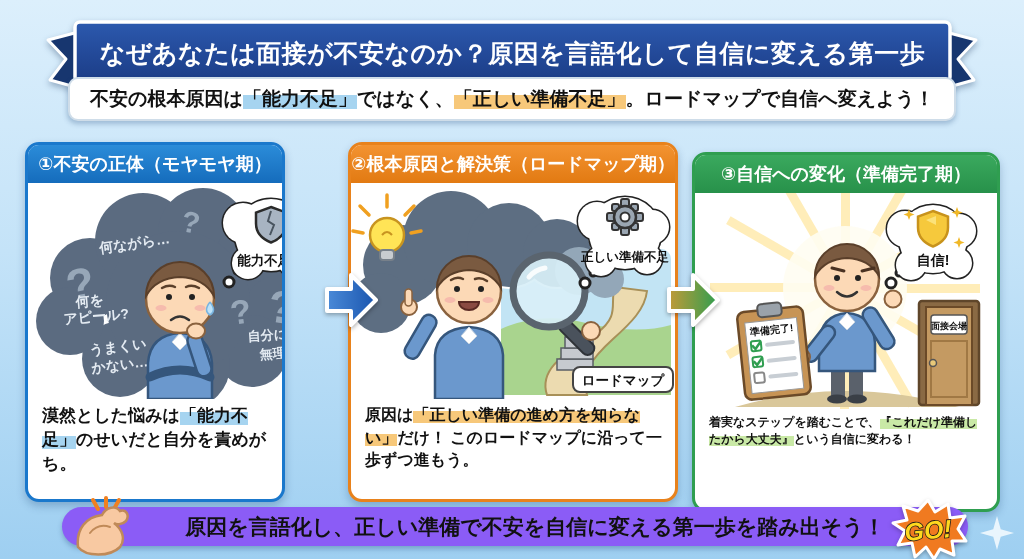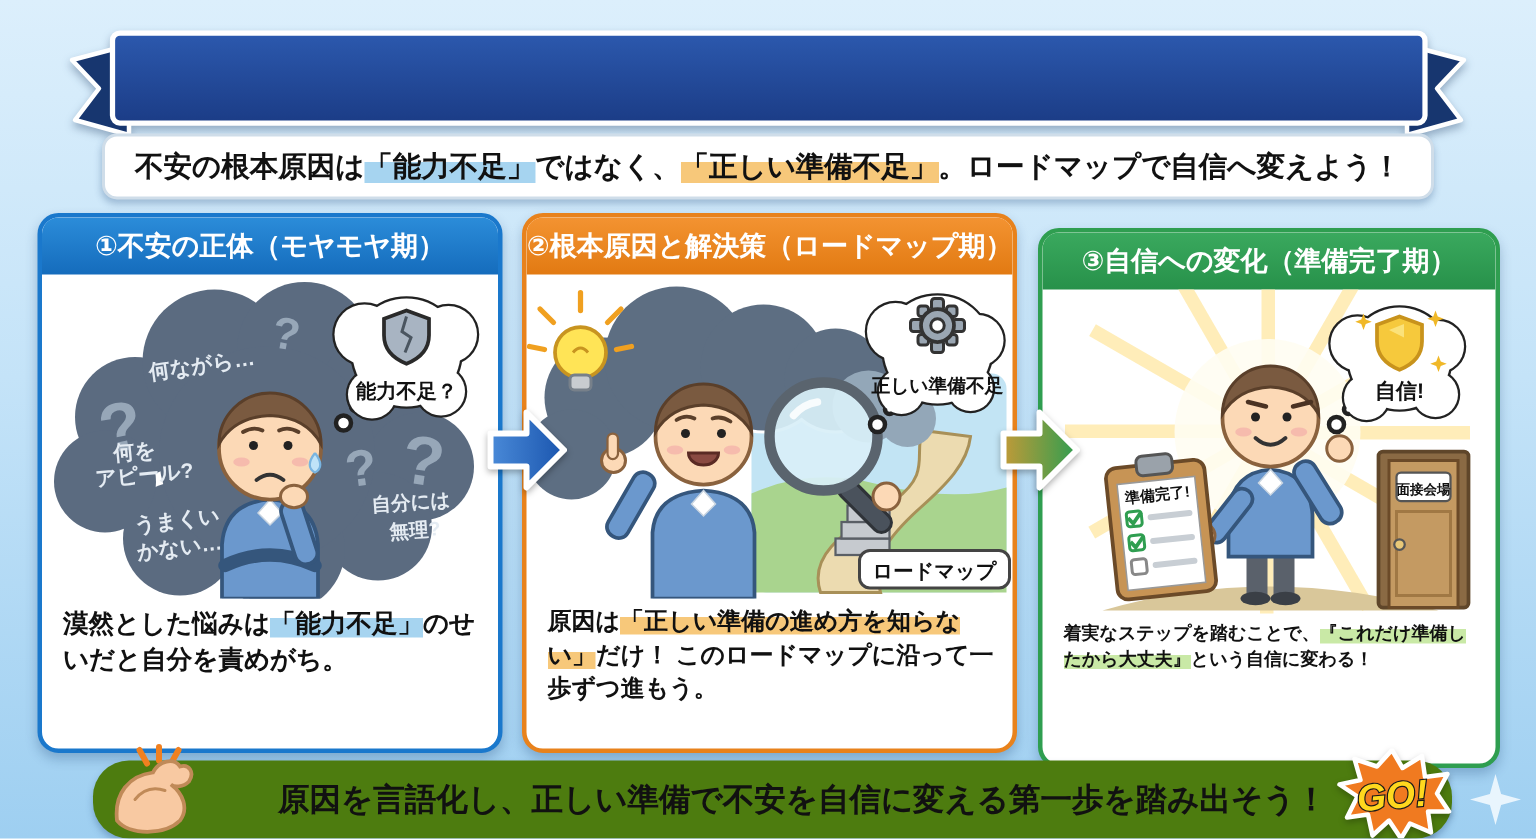--- a/index.html
+++ b/index.html
@@ -14,21 +14,21 @@
   .ribbon-wrap{position:absolute;left:42px;top:12px;width:940px;height:82px;}
   .ribbon-svg{position:absolute;left:0;top:0;filter:drop-shadow(0 3px 3px rgba(20,50,90,.35));}
   .ribbon-text{
     position:absolute;left:33px;top:12px;width:875px;height:58px;
     display:flex;align-items:center;justify-content:center;
     color:#fff;font-size:25px;font-weight:900;letter-spacing:.5px;white-space:nowrap;
   }
 
   
   .subtitle{
-    position:absolute;left:50%;top:89px;transform:translateX(-50%);
+    position:absolute;left:50%;top:77px;transform:translateX(-50%);
     background:#fff;border:2px solid #cfdde9;border-radius:10px;
     padding:7px 20px;white-space:nowrap;
     font-size:19px;font-weight:900;color:#111;
     box-shadow:0 3px 5px rgba(40,80,130,.3);
   }
 
   
   .hl-b{background:linear-gradient(transparent 32%,#a6d4f0 32%);}
   .hl-o{background:linear-gradient(transparent 32%,#f7c87a 32%);}
   .hl-g{background:linear-gradient(transparent 32%,#c9e9a6 32%);}
@@ -39,40 +39,40 @@
     border-radius:14px;border:3px solid;overflow:hidden;
     display:flex;flex-direction:column;
     box-shadow:0 4px 8px rgba(20,60,110,.28);box-sizing:border-box;
   }
   .panel-header{
     height:38px;flex:none;display:flex;align-items:center;justify-content:center;
     color:#fff;font-size:18px;font-weight:900;white-space:nowrap;
   }
   .panel-art{height:216px;flex:none;position:relative;}
   .panel-art svg{display:block;}
-  .panel-caption{flex:1;padding:5px 12px 10px 14px;font-weight:900;color:#111;line-height:1.42;}
-  .p1{left:25px;width:310px;border-color:#1a78cc;}
+  .panel-caption{flex:1;padding:5px 12px 10px 14px;font-weight:900;color:#111;line-height:1.42;font-family:Liberation Serif, serif;}
+  .p1{left:25px;width:260px;border-color:#1a78cc;}
   .p1 .panel-header{background:linear-gradient(180deg,#2b8cd9,#156cbc);}
   .p1 .panel-caption{font-size:17px;}
   .p2{left:348px;width:330px;border-color:#e8821c;align-items:flex-end;}
   .p2 .panel-header{background:linear-gradient(180deg,#f39331,#e27a12);}
   .p2 .panel-caption{font-size:16px;}
   .p3{left:692px;width:308px;border-color:#2f9e50;margin-top:10px;}
   .p3 .panel-header{background:linear-gradient(180deg,#3aa95e,#27914a);}
   .p3 .panel-caption{font-size:12px;}
 
   
   .flow-arrow{position:absolute;top:268px;width:56px;height:64px;z-index:5;filter:drop-shadow(0 2px 2px rgba(0,0,0,.3));}
   .arrow1{left:324px;}
   .arrow2{left:666px;}
 
   
   .footer-bar{
-    position:absolute;left:62px;top:507px;width:906px;height:52px;
-    background:#4d7c0f;border-radius:24px;box-shadow:0 3px 5px rgba(40,80,130,.35);
+    position:absolute;left:62px;top:507px;width:906px;height:39px;
+    background:#8b5cf6;border-radius:24px;box-shadow:0 3px 5px rgba(40,80,130,.35);
     display:flex;align-items:center;justify-content:center;
   }
   .footer-text{font-size:21px;font-weight:900;color:#111;white-space:nowrap;padding-left:40px;}
   .muscle{position:absolute;left:6px;top:-12px;}
   .go-burst{position:absolute;right:0px;top:-8px;filter:drop-shadow(0 2px 2px rgba(0,0,0,.25));}
   .sparkle{
     position:absolute;left:980px;top:516px;width:34px;height:34px;background:#e9f5fd;
     clip-path:polygon(50% 0,61% 39%,100% 50%,61% 61%,50% 100%,39% 61%,0 50%,39% 39%);
   }
 </style>
@@ -84,20 +84,21 @@
     <defs>
       <linearGradient id="bandG" x1="0" y1="0" x2="0" y2="1">
         <stop offset="0" stop-color="#2c59ae"></stop>
           <stop offset="1" stop-color="#1b3c86"></stop>
       </linearGradient>
     </defs>
     <polygon points="44,18 6,28 24,47 8,68 44,78" fill="#17366f" stroke="#fff" stroke-width="3" stroke-linejoin="round"></polygon>
     <polygon points="896,18 934,28 916,47 932,68 896,78" fill="#17366f" stroke="#fff" stroke-width="3" stroke-linejoin="round"></polygon>
     <rect x="33" y="10" width="875" height="60" rx="5" fill="url(#bandG)" stroke="#fff" stroke-width="3.5"></rect>
   </svg>
+  <div class="ribbon-text">なぜあなたは面接が不安なのか？原因を言語化して自信に変える第一歩</div>
 </div>
 
 <div class="subtitle">
   <span>不安の根本原因は</span><span class="hl-b">「能力不足」</span><span>ではなく、</span><span class="hl-o">「正しい準備不足」</span><span>。ロードマップで自信へ変えよう！</span>
 </div>
 
 <div class="panel p1">
   <div class="panel-header">①不安の正体（モヤモヤ期）</div>
   <div class="panel-art">
     <svg width="304" height="216" viewBox="0 0 304 216">

